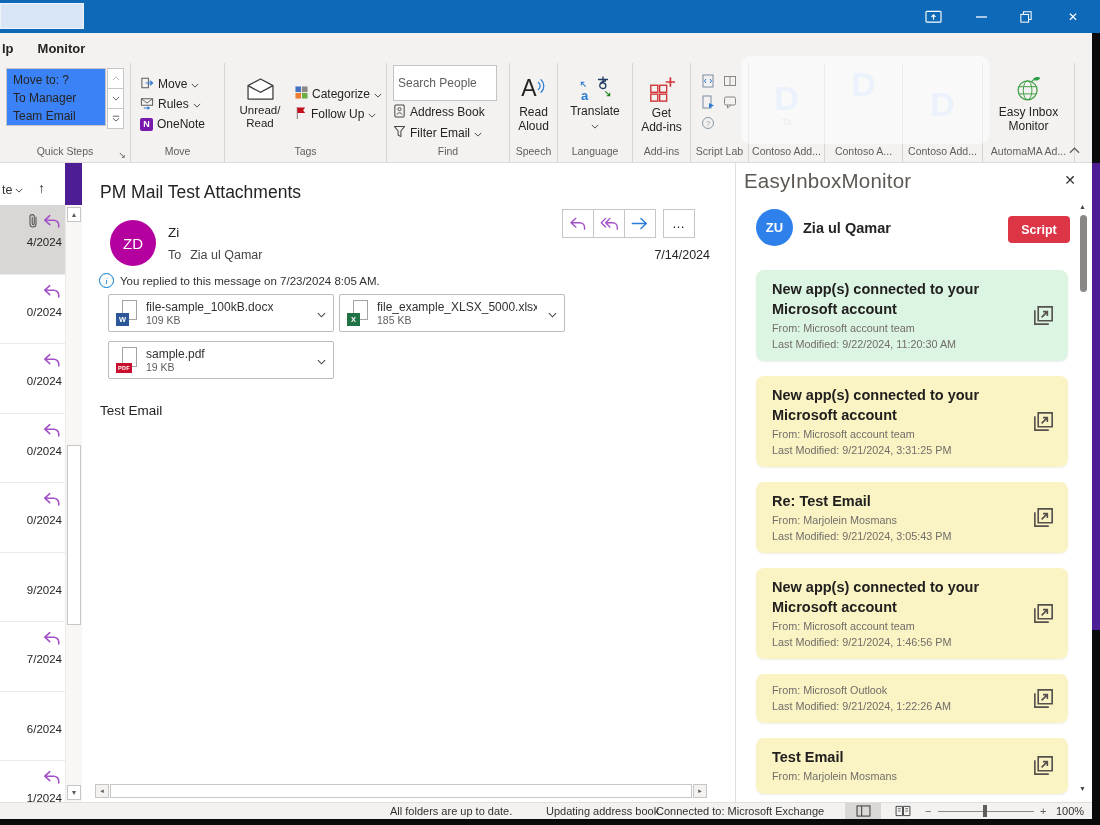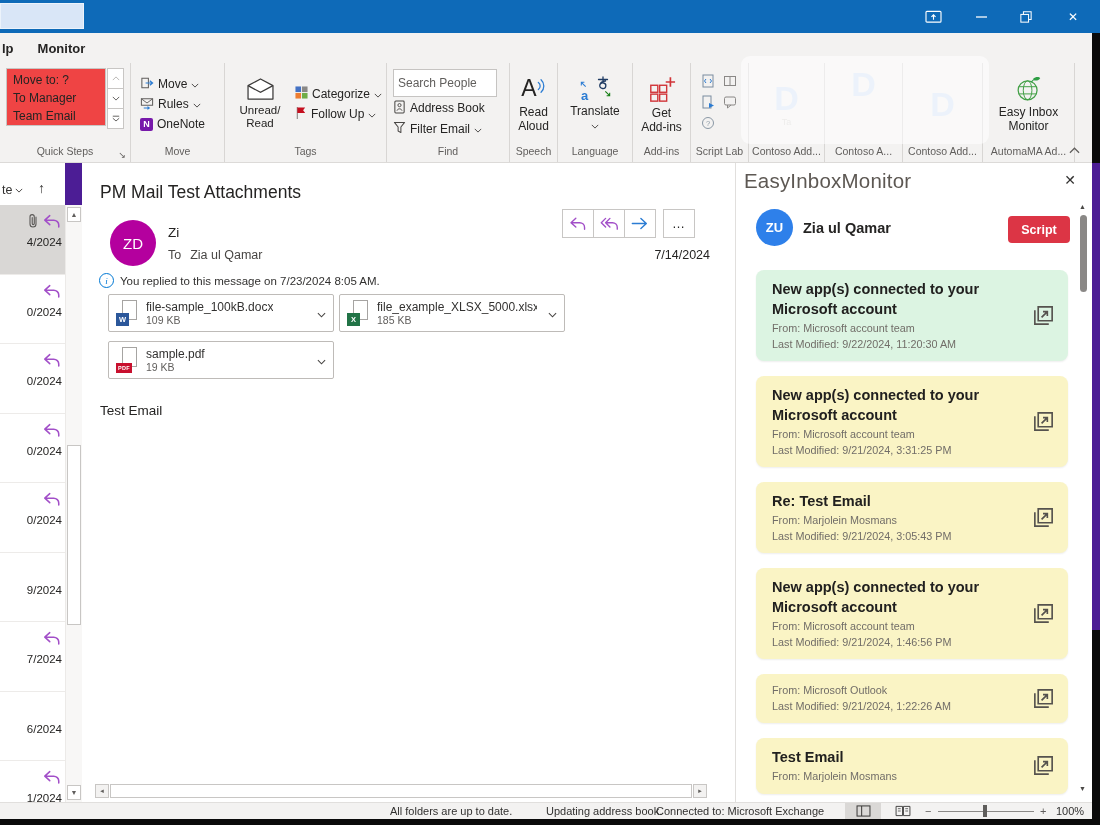--- a/index.html
+++ b/index.html
@@ -20,37 +20,37 @@
   .ribbon{position:absolute;left:0;top:63px;width:1092px;height:100px;background:#f3f2f1;border-bottom:1px solid #dcdad8;display:flex;box-sizing:border-box;}
   .rgroup{position:relative;border-right:1px solid #d8d6d4;display:flex;flex-direction:column;box-sizing:border-box;flex:0 0 auto;}
   .rg-body{flex:1 1 auto;display:flex;align-items:center;justify-content:center;}
   .rg-label{height:17px;font-size:10.5px;color:#605e5c;text-align:center;white-space:nowrap;overflow:hidden;}
   .ribbon-glow{position:absolute;left:741px;top:-7px;width:248px;height:88px;background:rgba(255,255,255,0.55);border-radius:9px;z-index:5;pointer-events:none;}
   .ribbon-collapse{position:absolute;right:12px;bottom:4px;color:#605e5c;}
 
   
   .g-qs{width:131px;}
   .qs-wrap{display:flex;align-items:flex-start;padding-top:5px;}
-  .qs-box{width:100px;height:58px;background:#ef4444;border:1px solid #c8c6c4;font-size:12px;color:#252423;padding:2px 0 0 6px;line-height:18px;box-sizing:border-box;overflow:hidden;}
+  .qs-box{width:100px;height:58px;background:#3b82f6;border:1px solid #c8c6c4;font-size:12px;color:#252423;padding:2px 0 0 6px;line-height:18px;box-sizing:border-box;overflow:hidden;}
   .qs-arrows{width:17px;margin-left:1px;display:flex;flex-direction:column;}
   .qs-btn{height:19px;border:1px solid #c8c6c4;background:#fff;display:flex;align-items:center;justify-content:center;margin-bottom:-1px;color:#605e5c;}
   .qs-btn.dim{color:#b8b6b4;}
   .dialog-launcher{position:absolute;right:4px;bottom:2px;font-size:9px;color:#605e5c;}
 
   
   .rbtn-row{display:flex;align-items:center;gap:4px;font-size:12px;color:#252423;height:20px;white-space:nowrap;}
   .g-move{width:94px;} .g-move .rg-body{flex-direction:column;align-items:flex-start;padding-left:9px;justify-content:center;}
   .chev{color:#484644;flex:0 0 auto;}
 
   .g-tags{width:162px;} .g-tags .rg-body{gap:7px;padding-left:7px;justify-content:flex-start;}
   .unread-btn{width:56px;text-align:center;font-size:11.5px;color:#252423;line-height:13px;}
   .tags-col{display:flex;flex-direction:column;}
 
   .g-find{width:123px;} .g-find .rg-body{flex-direction:column;align-items:flex-start;padding-left:6px;justify-content:center;gap:1px;}
-  .find-input{width:104px;height:28px;border:1px solid #c6c4c2;font-size:12px;padding:12px 4px;box-sizing:border-box;color:#323130;font-family:inherit;background:#fff;}
+  .find-input{width:104px;height:36px;border:1px solid #c6c4c2;font-size:12px;padding:12px 4px;box-sizing:border-box;color:#323130;font-family:inherit;background:#fff;}
   .find-input::placeholder{color:#605e5c;}
 
   .bigbtn{display:flex;flex-direction:column;align-items:center;justify-content:center;font-size:12px;color:#252423;line-height:14px;text-align:center;}
   .g-speech{width:48px;} .g-lang{width:75px;} .g-addins{width:58px;}
   .ra-icon{display:flex;align-items:flex-start;height:27px;margin-bottom:2px;}
   .ra-a{font-size:23px;color:#252423;line-height:24px;}
   .tr-icon{position:relative;width:30px;height:27px;margin-bottom:1px;}
   .tr-a{position:absolute;left:1px;bottom:0;font-size:13px;font-weight:bold;color:#2b7cd3;}
   .tr-ja{position:absolute;right:0;top:0;}
   .tr-ab{position:absolute;left:0;top:1px;}

